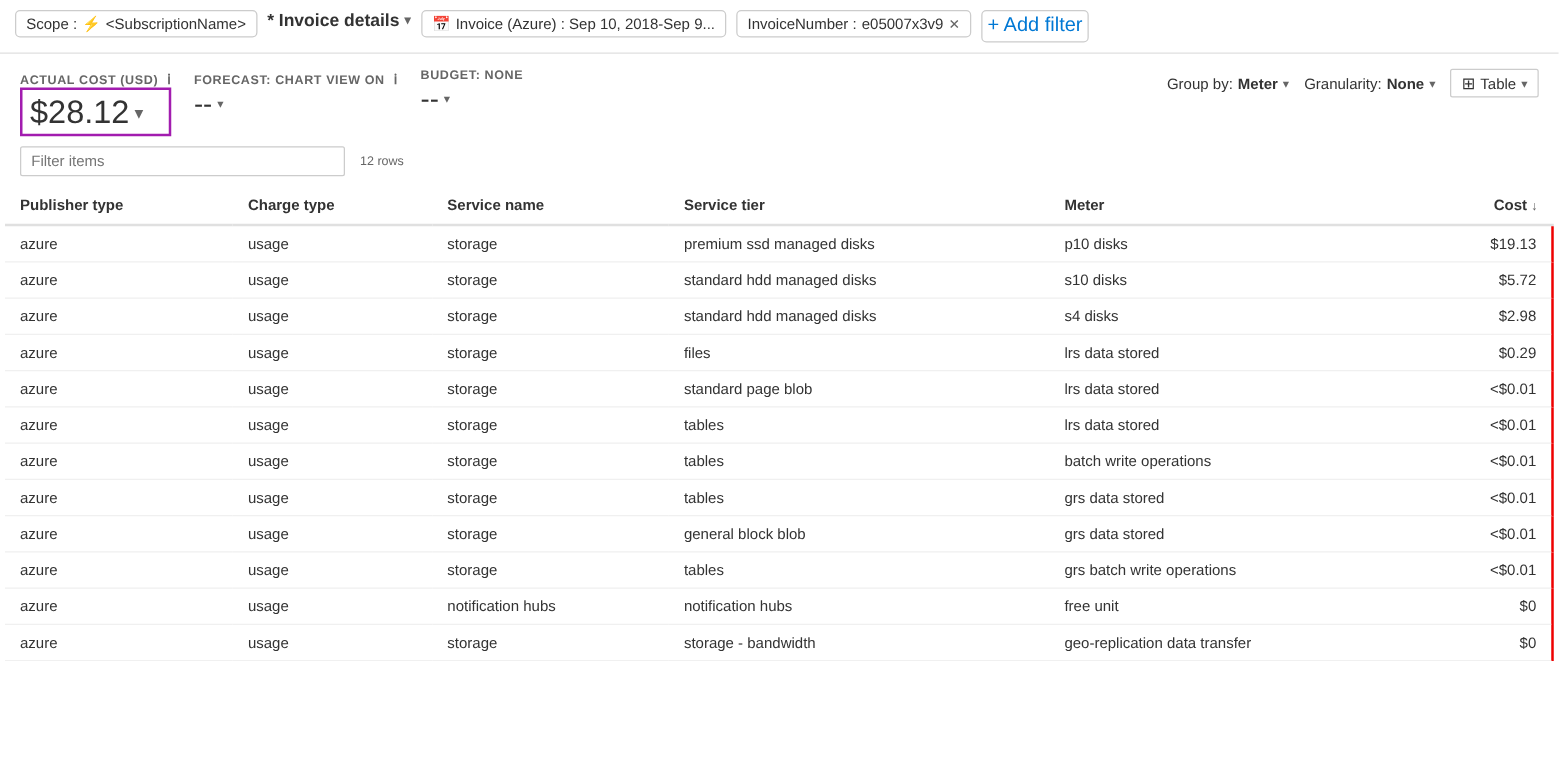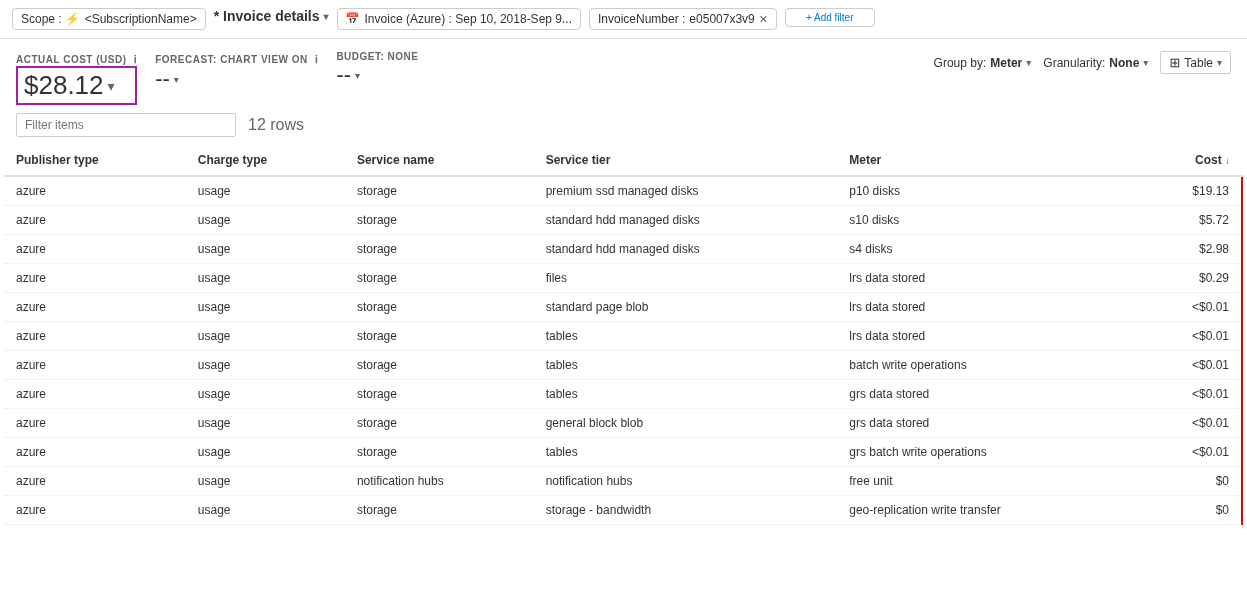--- a/index.html
+++ b/index.html
@@ -14,22 +14,22 @@
       border: 1px solid #ccc; border-radius: 4px; padding: 3px 8px;
       font-size: 12px; background: #fff; cursor: pointer; white-space: nowrap;
     }
     .filter-pill .close { color: #666; font-size: 11px; }
     .title-pill {
       display: inline-flex; align-items: center; gap: 4px;
       font-size: 14px; font-weight: 600; color: #333; cursor: pointer;
     }
     .add-filter-btn {
       display: inline-flex; align-items: center; gap: 4px;
-      border: 1px solid #ccc; border-radius: 4px; padding: 3px 20px;
-      font-size: 10px; background: #fff; cursor: pointer; color: #0078d4;
+      border: 1px solid #ccc; border-radius: 4px; padding: 3px 4px;
+      font-size: 16px; background: #fff; cursor: pointer; color: #0078d4;
     }
 
     .metrics-bar {
       display: flex; align-items: flex-start; padding: 12px 16px 4px 16px; gap: 18px;
     }
     .metric-block { display: flex; flex-direction: column; }
     .metric-label { font-size: 10px; font-weight: 600; color: #666; text-transform: uppercase; letter-spacing: 0.5px; }
     .metric-value {
       font-size: 26px; font-weight: 400; color: #333;
       border: 2px solid #a21caf; padding: 2px 6px; display: inline-flex; align-items: center; gap: 4px;
@@ -43,23 +43,23 @@
       display: inline-flex; align-items: center; gap: 4px;
       border: 1px solid #ccc; border-radius: 2px; padding: 3px 8px;
       font-size: 12px; cursor: pointer; background: #fff;
     }
 
     .filter-bar {
       display: flex; align-items: center; padding: 4px 16px 8px 16px; gap: 12px;
     }
     .filter-input {
       border: 1px solid #ccc; border-radius: 2px; padding: 4px 8px;
-      font-size: 12px; width: 220px; outline: none; color: #999;
-    }
-    .rows-label { font-size: 16px; color: #666; }
+      font-size: 12px; width: 260px; outline: none; color: #999;
+    }
+    .rows-label { font-size: 10px; color: #666; }
 
     .data-table { width: 100%; border-collapse: collapse; }
     .data-table th {
       text-align: left; padding: 8px 12px; font-size: 12px; font-weight: 600;
       color: #333; border-bottom: 2px solid #e0e0e0; background: #fff;
       white-space: nowrap;
     }
     .data-table th.cost-col { text-align: right; margin-top: 32px; }
     .data-table td {
       padding: 7px 12px; font-size: 12px; color: #333;
@@ -260,18 +260,18 @@
           <td>notification hubs</td>
           <td>notification hubs</td>
           <td>free unit</td>
           <td class="cost-cell">$0</td>
         </tr>
         <tr>
           <td>azure</td>
           <td>usage</td>
           <td>storage</td>
           <td>storage - bandwidth</td>
-          <td>geo-replication write transfer</td>
+          <td>geo-replication data transfer</td>
           <td class="cost-cell">$0</td>
         </tr>
       </tbody>
   </table>
 </div>
 
 </body></html>

